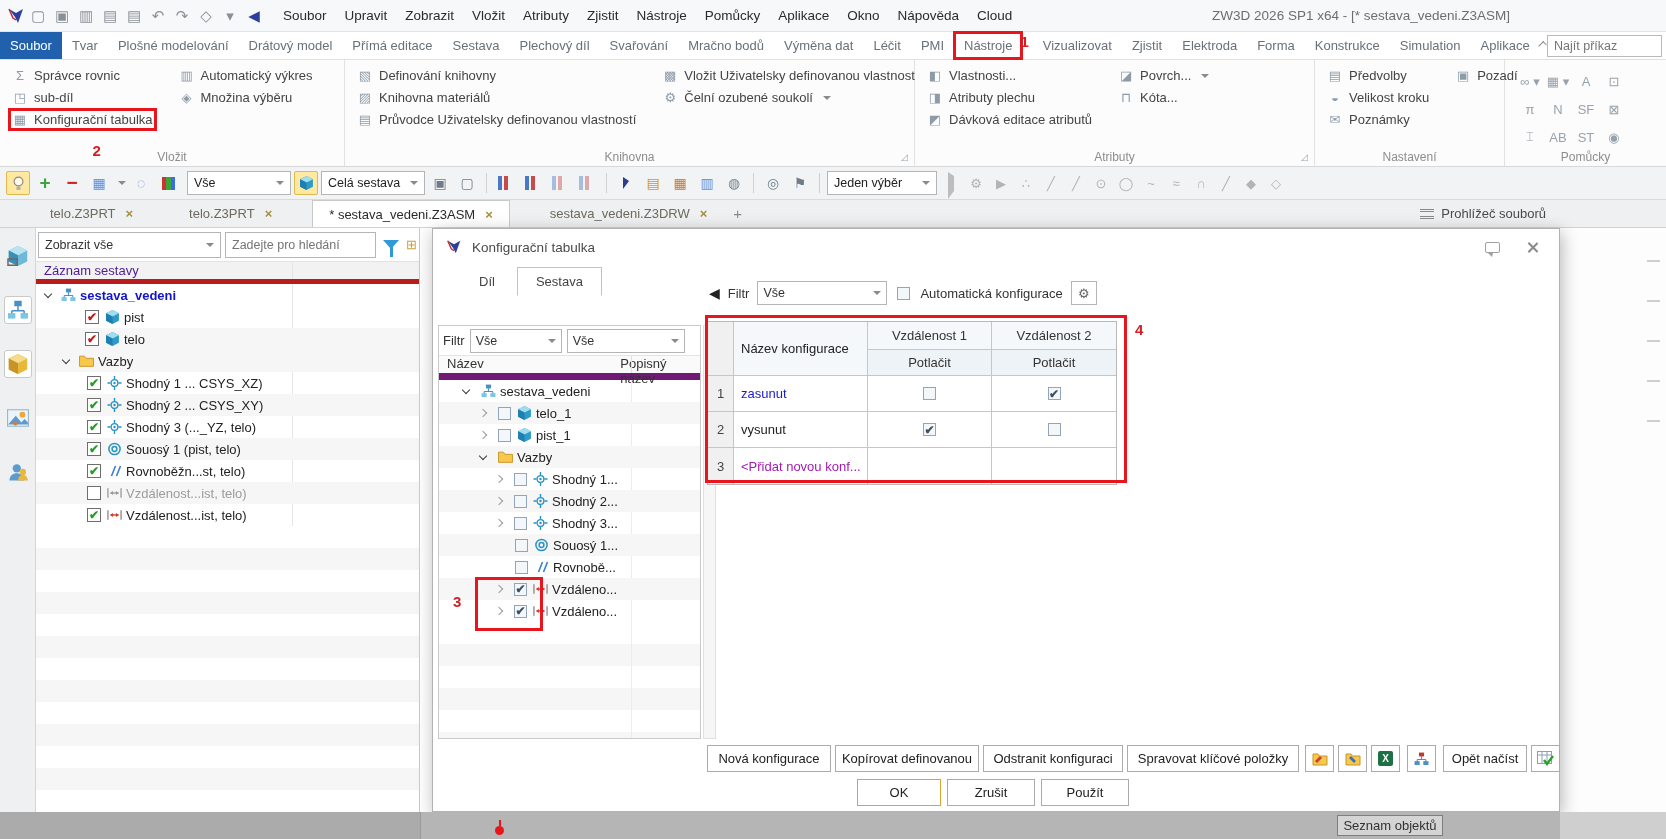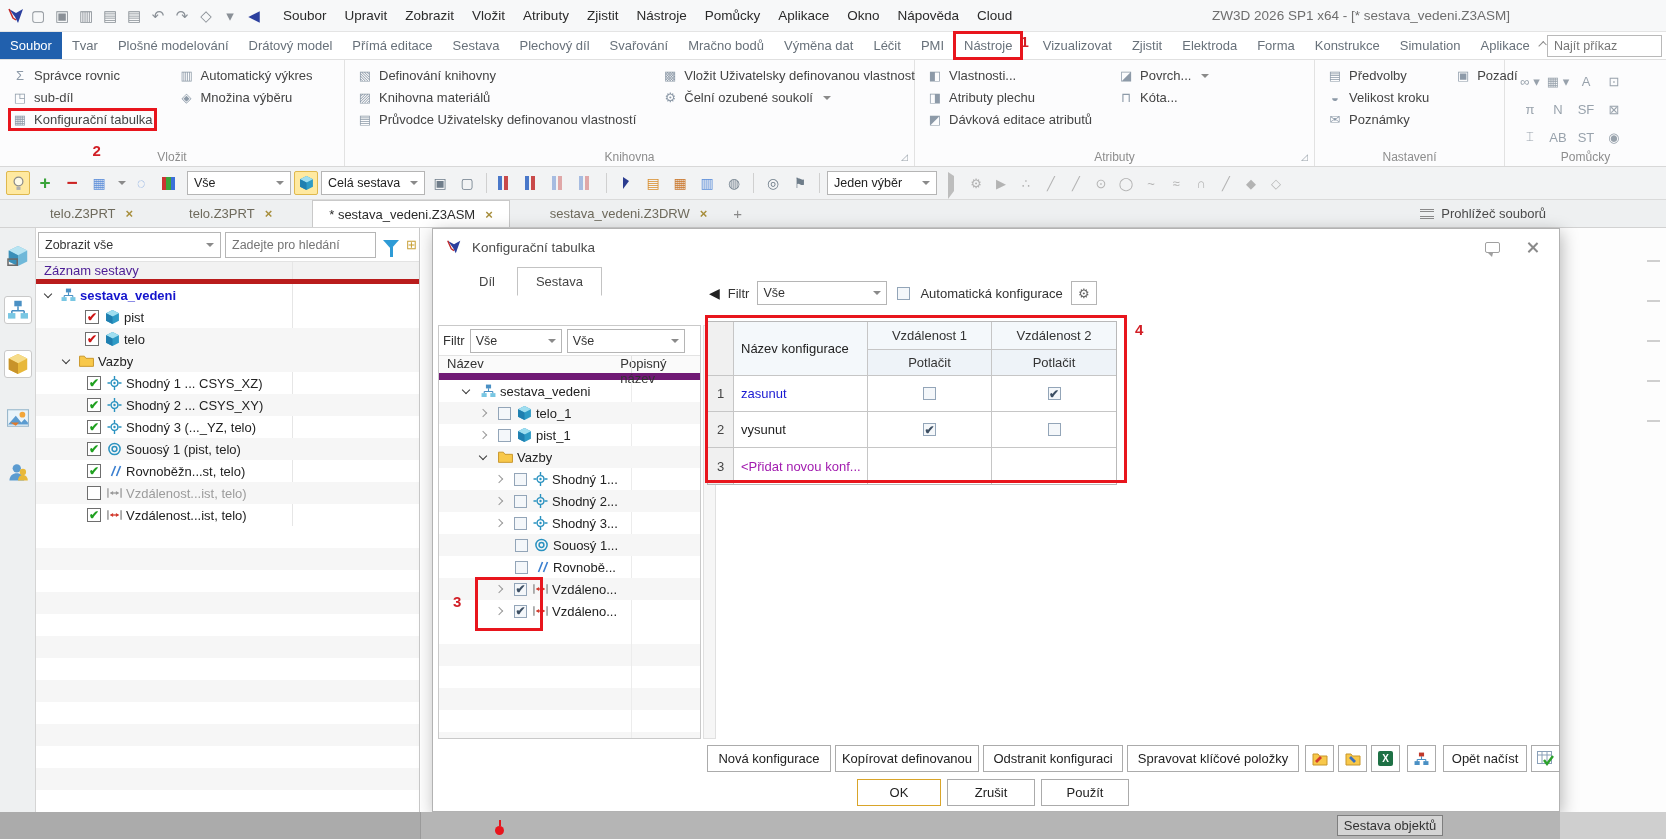--- a/index.html
+++ b/index.html
@@ -913,16 +913,16 @@
     </div>
   <div class="dbtn" style="left:608px;top:550px;width:88px">
       <span>Použít</span>
     </div>
 </div>
 
 <div class="statusbar">
   <span class="sbleft"></span>
   <span class="sbright"></span>
   <span class="sbbox">
-      <span>Sestava objektů</span>
+      <span>Seznam objektů</span>
     </span>
   <span class="redpin"></span>
 </div>
 
 </body></html>

